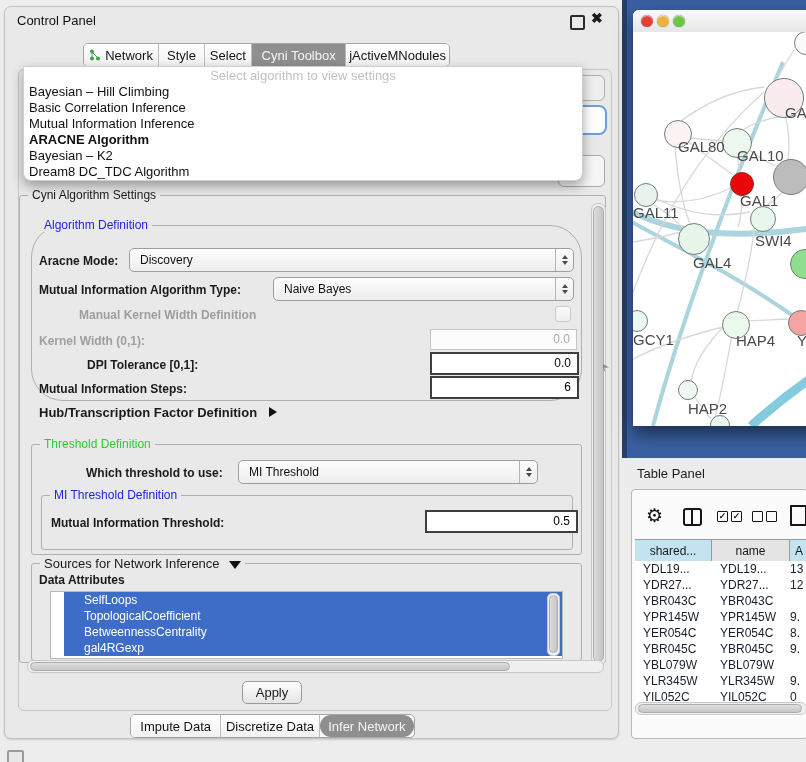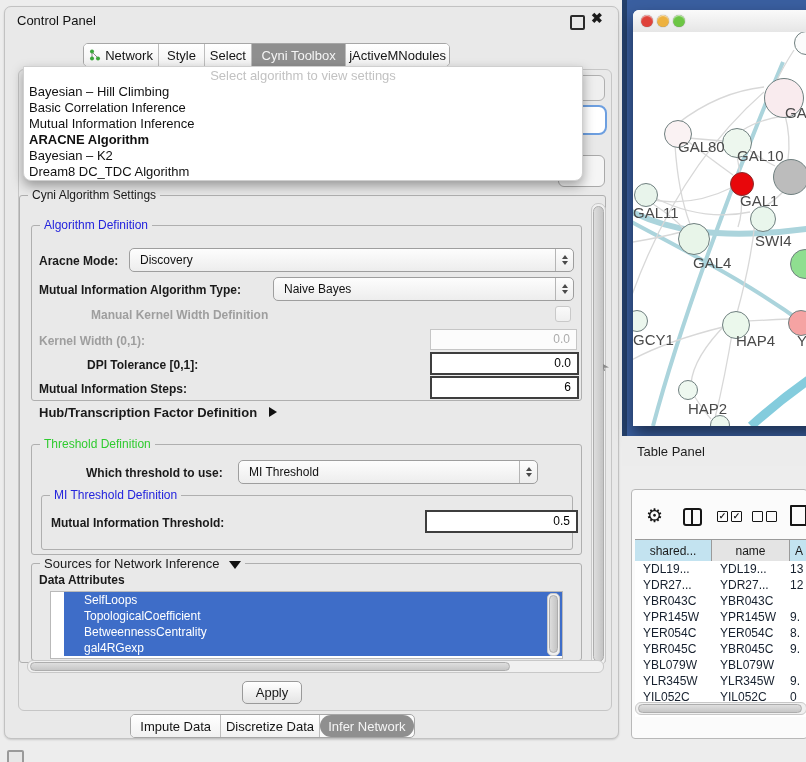--- a/index.html
+++ b/index.html
@@ -82,21 +82,21 @@
        box-shadow:inset 5px 0 0 #24406B;}
   #netwin{left:633px;top:10px;width:200px;height:416px;background:#FFFFFF;border-radius:6px 6px 0 0;
           box-shadow:0 8px 16px rgba(0,0,0,.5);}
   #netwin-titlebar{left:0;top:0;right:0;height:22px;background:linear-gradient(#FAFAFA,#E6E6E6);
                    border-bottom:1px solid #CDCDCD;border-radius:6px 6px 0 0;}
   .tl{position:absolute;top:15px;width:12px;height:12px;border-radius:50%;box-shadow:inset 0 1px 1px rgba(255,255,255,.7),0 0 1px rgba(0,0,0,.6);}
   #net-canvas{left:0px;top:22px;width:200px;height:394px;background:#FFFFFF;overflow:hidden;position:absolute;}
   .nnode{position:absolute;border:1px solid #6F7F7F;border-radius:50%;}
   .nlab{position:absolute;font-size:15px;color:#4A4A4A;white-space:nowrap;}
   
-  #tp-bar{left:622px;top:436px;width:184px;height:30px;background:#ECECEC;}
+  #tp-bar{left:622px;top:458px;width:184px;height:30px;background:#ECECEC;}
   #tp-title{left:15px;top:8px;font-size:13px;color:#1D1D1D;}
   #tp-card{left:631px;top:489px;width:175px;height:248px;background:#FBFBFB;
            border:1px solid #B8B8B8;border-radius:4px;}
   .ticon{position:absolute;color:#161616;}
   #ic-cols{width:15px;height:14px;border:2px solid #161616;border-radius:3px;}
   #ic-cols:after{content:"";position:absolute;left:6px;top:0;bottom:0;width:2px;background:#161616;}
   .chkpair{display:flex;gap:3px;}
   .chk{width:9px;height:9px;border:1.5px solid #161616;border-radius:1px;font-size:9px;line-height:9px;
        text-align:center;color:#161616;font-weight:bold;}
   #ic-page{width:13px;height:17px;border:2px solid #161616;border-radius:1px;}
@@ -157,40 +157,40 @@
     <div class="ditem">Mutual Information Inference</div>
     <div class="ditem bold">ARACNE Algorithm</div>
     <div class="ditem">Bayesian – K2</div>
     <div class="ditem">Dream8 DC_TDC Algorithm</div>
   </div>
 
   <div class="grp" style="left:14px;top:188px;width:585px;height:466px;">
     <span class="lg" style="background:#E9E9E9;">Cyni Algorithm Settings</span>
   </div>
 
-  <div class="grp" style="left:26px;top:218px;width:549px;height:174px;">
+  <div class="grp" style="left:26px;top:218px;width:549px;height:174px;border-radius:32px;">
     <span class="lg blue">Algorithm Definition</span>
   </div>
   <div class="blbl" style="left:34px;top:247px;">Aracne Mode:</div>
   <div class="combo" style="left:124px;top:241px;width:443px;">
     <span class="val">Discovery</span>
     <span class="stepper">
         <span class="tri-u"></span>
         <span class="tri-d"></span>
       </span>
   </div>
   <div class="blbl" style="left:34px;top:276px;">Mutual Information Algorithm Type:</div>
   <div class="combo" style="left:268px;top:270px;width:299px;">
     <span class="val">Naive Bayes</span>
     <span class="stepper">
         <span class="tri-u"></span>
         <span class="tri-d"></span>
       </span>
   </div>
-  <div class="blbl dis" style="left:46px;top:301px;padding-left:40px;">Manual Kernel Width Definition</div>
+  <div class="blbl dis" style="left:34px;top:301px;padding-left:40px;">Manual Kernel Width Definition</div>
   <div class="cbx" style="left:550px;top:299px;"></div>
   <div class="blbl dis" style="left:34px;top:327px;">Kernel Width (0,1):</div>
   <div class="tfield dis" style="left:425px;top:322px;">0.0</div>
   <div class="blbl" style="left:34px;top:351px;padding-left:48px;">DPI Tolerance [0,1]:</div>
   <div class="tfield en" style="left:425px;top:345px;">0.0</div>
   <div class="blbl" style="left:34px;top:375px;">Mutual Information Steps:</div>
   <div class="tfield en" style="left:425px;top:369px;">6</div>
 
   <div class="abs" style="left:34px;top:398px;font-size:13px;font-weight:bold;">
     <span>Hub/Transcription Factor Definition</span>

